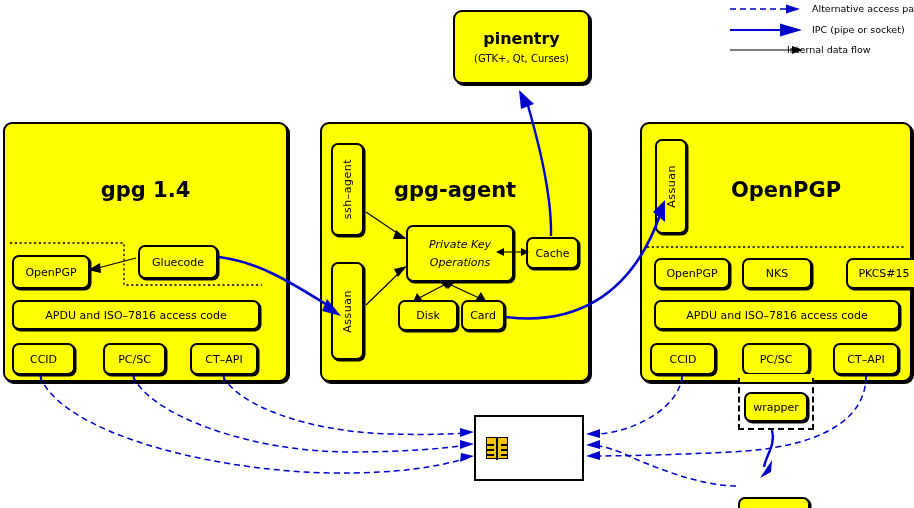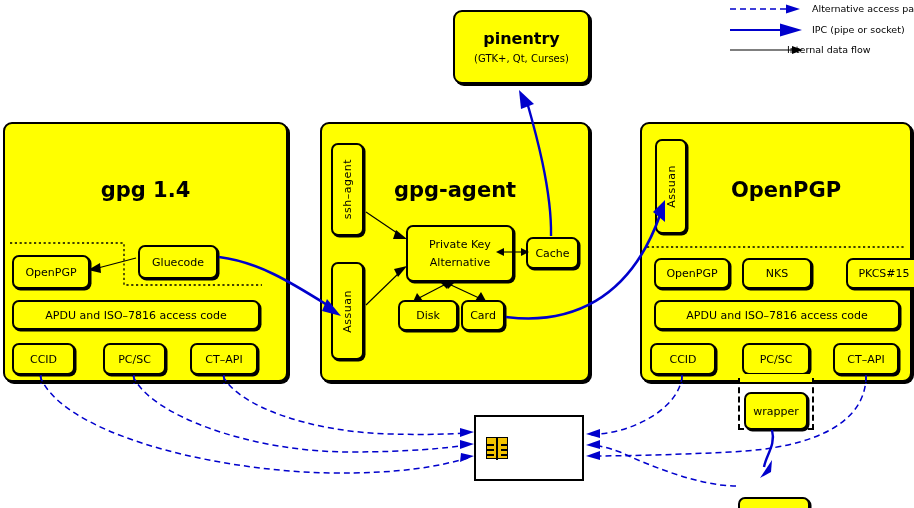--- a/index.html
+++ b/index.html
@@ -82,23 +82,23 @@
 
   <div class="box panel" style="left:320px;top:122px;width:270px;height:260px;"></div>
   <div class="panel-title" style="left:320px;width:270px;top:178px;">gpg-agent</div>
 
   <div class="box node" style="left:331px;top:143px;width:33px;height:93px;">
     <span class="vert">ssh–agent</span>
   </div>
   <div class="box node" style="left:331px;top:262px;width:33px;height:98px;">
     <span class="vert">Assuan</span>
   </div>
-  <div class="box node" style="left:406px;top:225px;width:108px;height:57px;flex-direction:column;">
+  <div class="box node" style="left:406px;top:225px;width:108px;height:57px;flex-direction:column;font-style:italic;">
     <span class="pk">Private Key</span>
-    <span class="pk">Alternative</span>
+    <span class="pk">Operations</span>
   </div>
   <div class="box node" style="left:526px;top:237px;width:53px;height:32px;">
     <span>Cache</span>
   </div>
   <div class="box node" style="left:398px;top:300px;width:60px;height:31px;">
     <span>Disk</span>
   </div>
   <div class="box node" style="left:461px;top:300px;width:44px;height:31px;">
     <span>Card</span>
   </div>
@@ -152,21 +152,21 @@
   </div>
   <div class="box node" style="left:742px;top:343px;width:68px;height:32px;">
     <span>PC/SC</span>
   </div>
   <div class="box node" style="left:833px;top:343px;width:66px;height:32px;">
     <span>CT–API</span>
   </div>
 
   <div class="dashbox" style="left:738px;top:378px;width:76px;height:52px;"></div>
   <div class="maskline" style="left:740px;top:374px;width:72px;height:8px;"></div>
-  <div class="box node" style="left:744px;top:392px;width:64px;height:38px;">
+  <div class="box node" style="left:744px;top:392px;width:64px;height:30px;">
     <span>wrapper</span>
   </div>
 
   <div class="box node" style="left:738px;top:473px;width:72px;height:31px;margin-top:24px;">
     <span>pcsd</span>
   </div>
 
   <div class="card" style="left:474px;top:415px;width:110px;height:66px;"></div>
   <div class="chip" style="left:486px;top:437px;width:22px;height:22px;">
     <i style="left:0px;top:6px;width:7px;height:1.6px;"></i>

